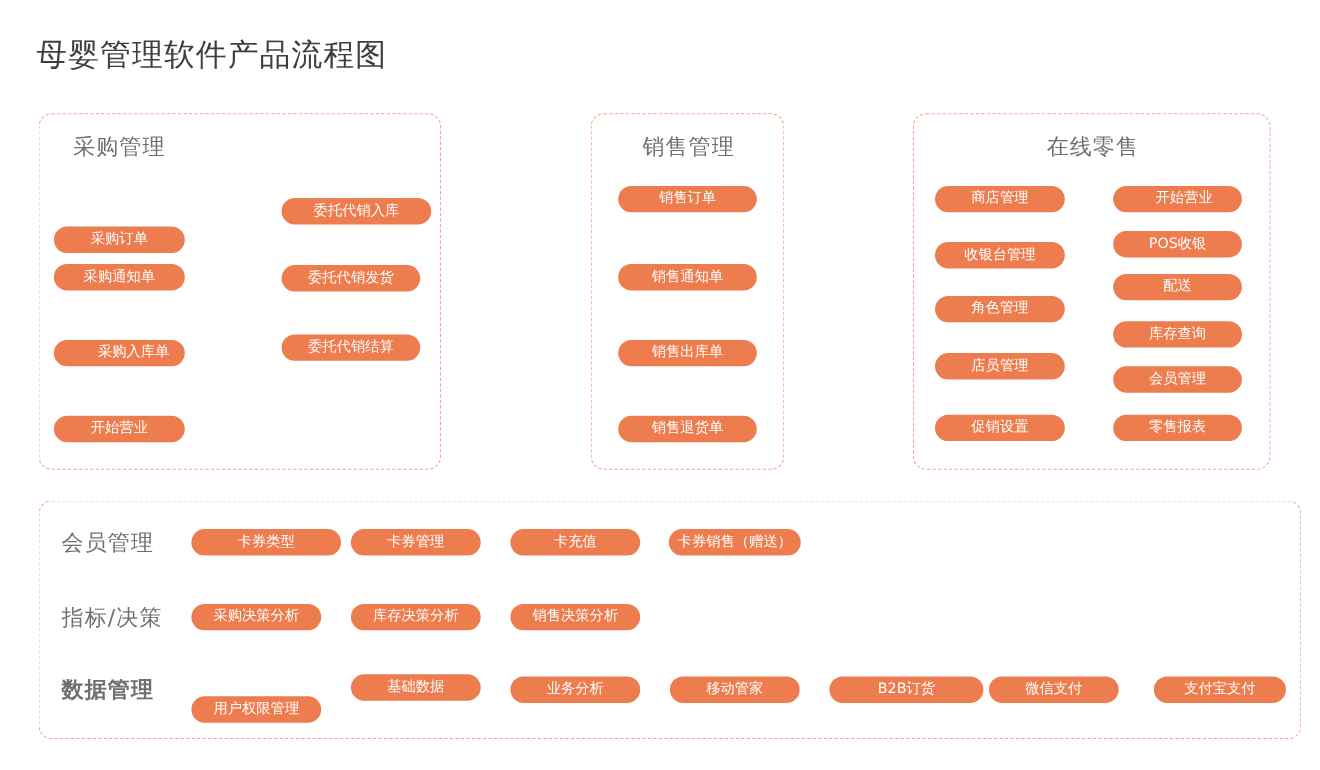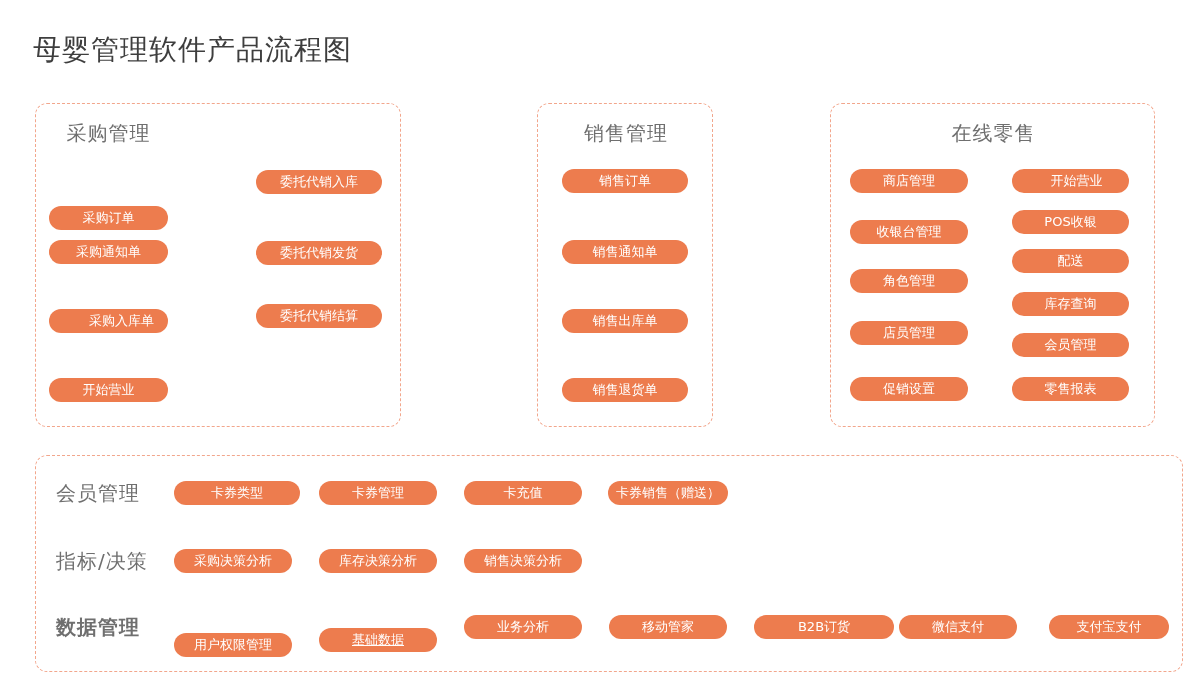--- a/index.html
+++ b/index.html
@@ -43,21 +43,21 @@
 
 <div class="title">母婴管理软件产品流程图</div>
 
 <div class="group" style="left:35px;top:103px;width:366px;height:324px;">
   <div class="col-heading" style="left:13px;width:119px;top:16px;">采购管理</div>
   <div class="pill" style="left:13px;width:119px;top:66px;margin-top:36px;">采购订单</div>
   <div class="pill" style="left:13px;width:119px;top:136px;">采购通知单</div>
   <div class="pill" style="left:13px;width:119px;top:205px;padding-left:26px;">采购入库单</div>
   <div class="pill" style="left:13px;width:119px;top:274px;">开始营业</div>
 
-  <div class="pill" style="left:220px;width:126px;top:66px;">委托代销入库</div>
+  <div class="pill" style="left:220px;width:136px;top:76px;">委托代销入库</div>
   <div class="pill" style="left:220px;width:126px;top:137px;">委托代销发货</div>
   <div class="pill" style="left:220px;width:126px;top:200px;">委托代销结算</div>
 </div>
 
 <div class="group" style="left:537px;top:103px;width:176px;height:324px;">
   <div class="col-heading" style="left:0;width:176px;top:16px;">销售管理</div>
   <div class="pill" style="left:24px;width:126px;top:65px;">销售订单</div>
   <div class="pill" style="left:24px;width:126px;top:136px;">销售通知单</div>
   <div class="pill" style="left:24px;width:126px;top:205px;">销售出库单</div>
   <div class="pill" style="left:24px;width:126px;top:274px;">销售退货单</div>
@@ -76,31 +76,31 @@
   <div class="pill" style="left:181px;width:117px;top:106px;">POS收银</div>
   <div class="pill" style="left:181px;width:117px;top:145px;">配送</div>
   <div class="pill" style="left:181px;width:117px;top:188px;">库存查询</div>
   <div class="pill" style="left:181px;width:117px;top:229px;">会员管理</div>
   <div class="pill" style="left:181px;width:117px;top:273px;">零售报表</div>
 </div>
 
 <div class="group" style="left:35px;top:455px;width:1148px;height:217px;">
 
   <div class="row-label" style="top:24px;">会员管理</div>
-  <div class="pill" style="left:138px;width:126px;top:25px;">卡券类型</div>
+  <div class="pill" style="left:138px;width:136px;top:25px;">卡券类型</div>
   <div class="pill" style="left:283px;width:118px;top:25px;">卡券管理</div>
   <div class="pill" style="left:428px;width:118px;top:25px;">卡充值</div>
   <div class="pill" style="left:572px;width:120px;top:25px;">卡券销售（赠送）</div>
 
   <div class="row-label" style="top:92px;">指标/决策</div>
   <div class="pill" style="left:138px;width:118px;top:93px;">采购决策分析</div>
   <div class="pill" style="left:283px;width:118px;top:93px;">库存决策分析</div>
   <div class="pill" style="left:428px;width:118px;top:93px;">销售决策分析</div>
 
   <div class="row-label" style="top:158px;font-weight:bold;">数据管理</div>
   <div class="pill" style="left:138px;width:118px;top:177px;">用户权限管理</div>
-  <div class="pill" style="left:283px;width:118px;top:172px;text-decoration:underline;">基础数据</div>
+  <div class="pill" style="left:283px;width:118px;top:157px;">基础数据</div>
   <div class="pill" style="left:428px;width:118px;top:159px;">业务分析</div>
   <div class="pill" style="left:573px;width:118px;top:159px;">移动管家</div>
   <div class="pill" style="left:718px;width:140px;top:159px;">B2B订货</div>
   <div class="pill" style="left:863px;width:118px;top:159px;">微信支付</div>
   <div class="pill" style="left:1013px;width:120px;top:159px;">支付宝支付</div>
 </div>
 
 </body></html>

